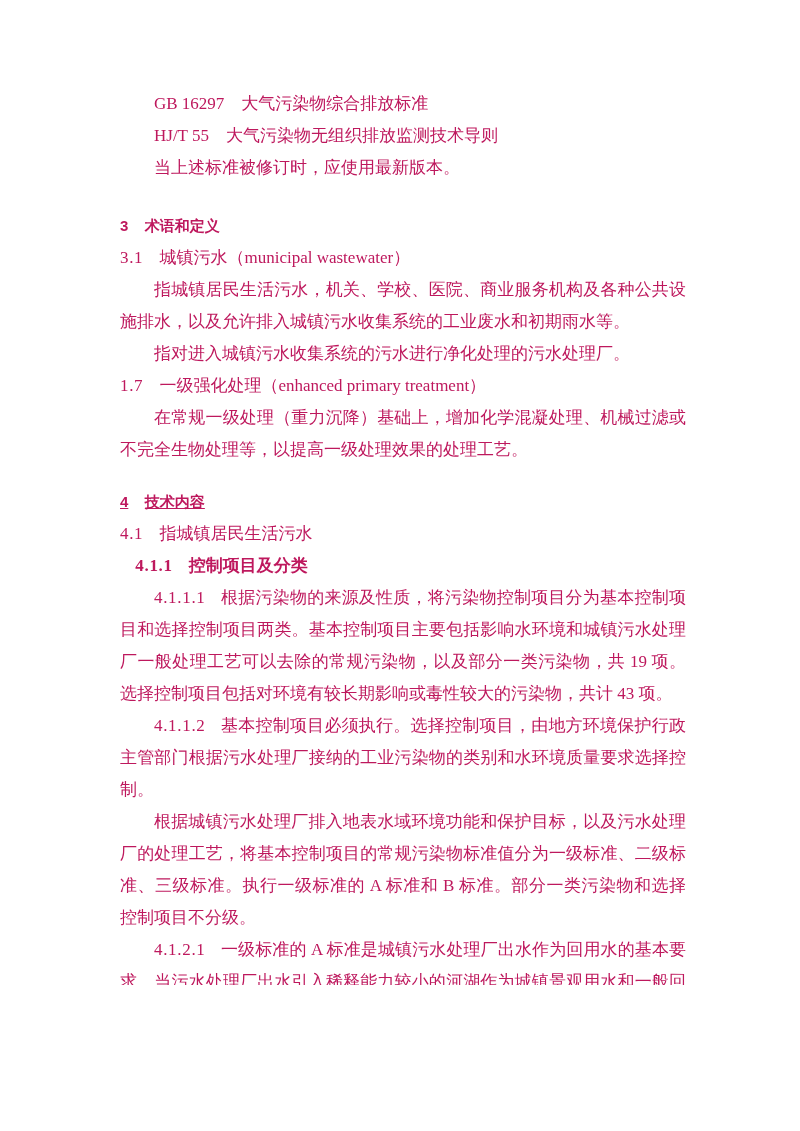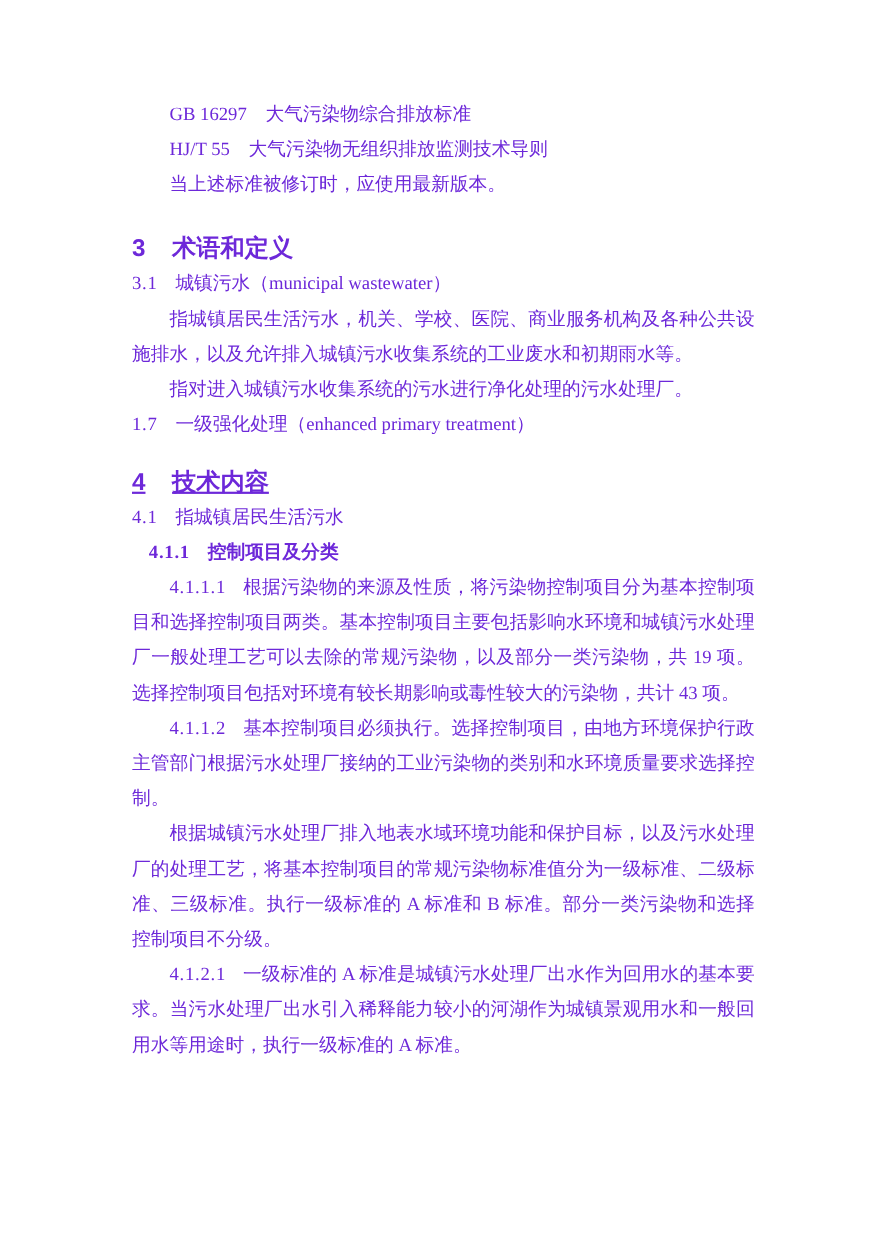--- a/index.html
+++ b/index.html
@@ -10,37 +10,37 @@
   .page {
     position: relative;
     width: 800px;
     height: 985px;
     background: #ffffff;
     box-sizing: border-box;
     padding: 88px 114px 0 120px;
     font-family: "Liberation Serif", "DejaVu Serif", serif;
     font-size: 17px;
     line-height: 32px;
-    color: #6d28d9;
+    color: #be185d;
   }
   p {
     margin: 0;
     text-align: justify;
   }
   
   .ref-line {
     text-indent: 2em;
     text-align: left;
   }
   
   .chapter {
     margin: 0;
     font-family: "Liberation Sans", "DejaVu Sans", sans-serif;
     font-weight: bold;
-    font-size: 22px;
+    font-size: 15px;
     line-height: 32px;
     text-align: left;
   }
   .chapter-3 { margin-top: 26px; }
   .chapter-4 { margin-top: 20px; text-decoration: underline; }
   .chapter .clause-num { margin-right: 1.1em; }
   
   .term-head {
     text-align: left;
   }
@@ -80,20 +80,21 @@
   </div>
 
   <p class="chapter chapter-3"><span class="clause-num">3</span><span>术语和定义</span></p>
 
   <p class="term-head"><span class="clause-num">3.1</span><span>城镇污水（municipal wastewater）</span></p>
   <p class="body-para">指城镇居民生活污水，机关、学校、医院、商业服务机构及各种公共设施排水，以及允许排入城镇污水收集系统的工业废水和初期雨水等。</p>
 
   <p class="body-para">指对进入城镇污水收集系统的污水进行净化处理的污水处理厂。</p>
 
   <p class="term-head"><span class="clause-num">1.7</span><span>一级强化处理（enhanced primary treatment）</span></p>
+  <p class="body-para">在常规一级处理（重力沉降）基础上，增加化学混凝处理、机械过滤或不完全生物处理等，以提高一级处理效果的处理工艺。</p>
 
   <p class="chapter chapter-4"><span class="clause-num">4</span><span>技术内容</span></p>
 
   <p class="term-head"><span class="clause-num">4.1</span><span>指城镇居民生活污水</span></p>
 
   <p class="sub-head"><span class="clause-num">4.1.1</span><span>控制项目及分类</span></p>
 
   <p class="body-para"><span class="para-num">4.1.1.1</span><span>根据污染物的来源及性质，将污染物控制项目分为基本控制项目和选择控制项目两类。基本控制项目主要包括影响水环境和城镇污水处理厂一般处理工艺可以去除的常规污染物，以及部分一类污染物，共 19 项。选择控制项目包括对环境有较长期影响或毒性较大的污染物，共计 43 项。</span></p>
 
   <p class="body-para"><span class="para-num">4.1.1.2</span><span>基本控制项目必须执行。选择控制项目，由地方环境保护行政主管部门根据污水处理厂接纳的工业污染物的类别和水环境质量要求选择控制。</span></p>

